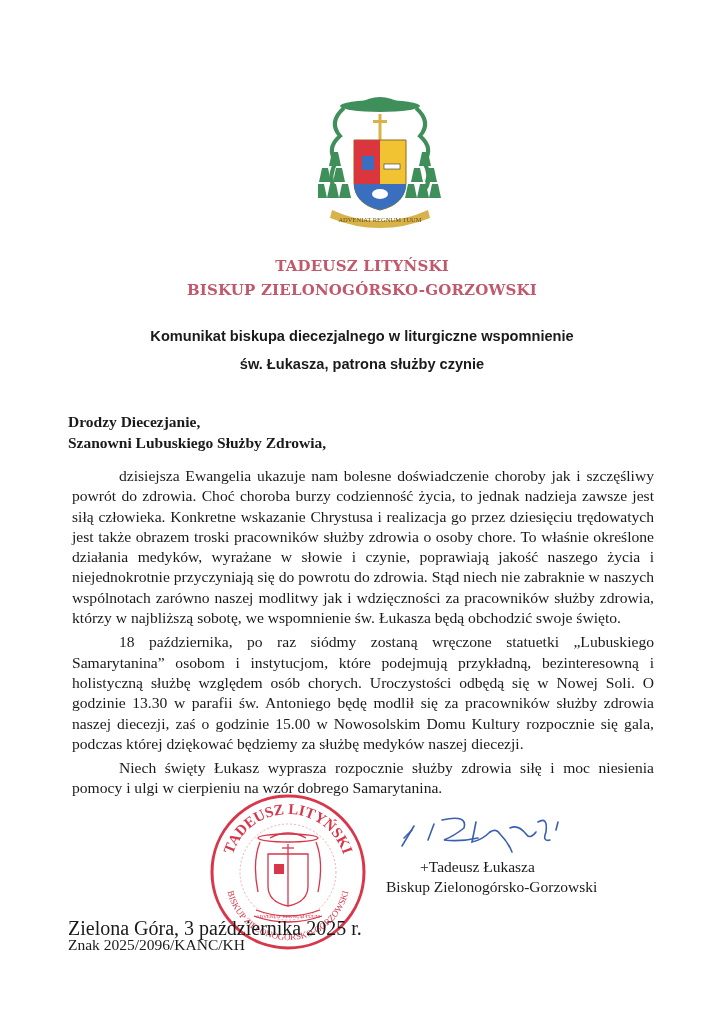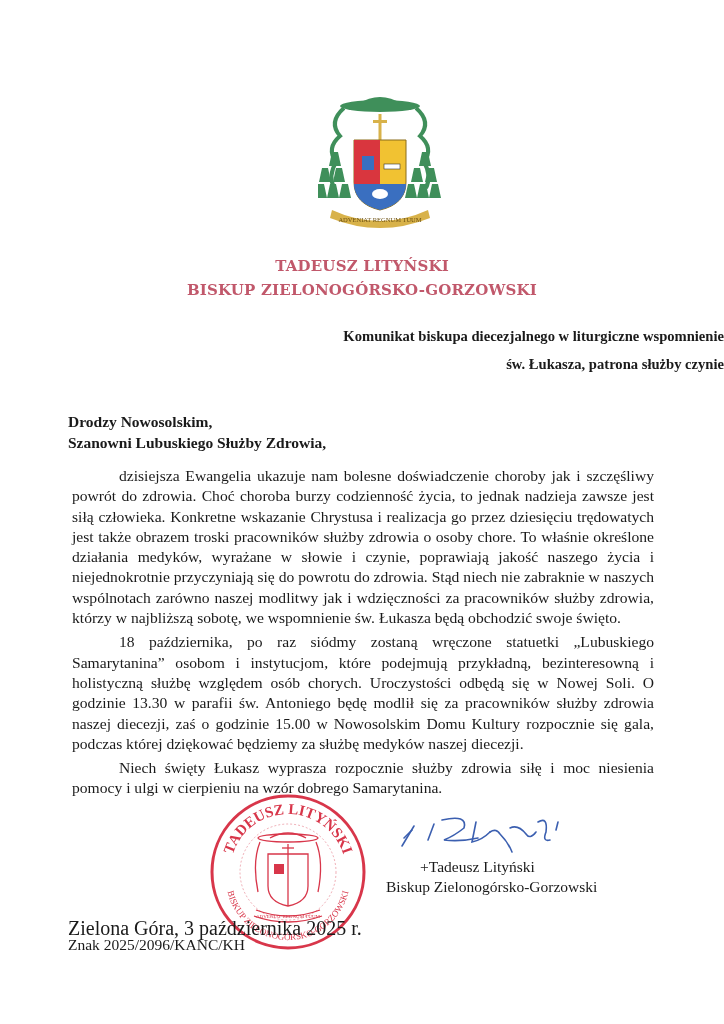--- a/index.html
+++ b/index.html
@@ -5,21 +5,21 @@
   html, body { margin: 0; padding: 0; background: #ffffff; }
   body { width: 724px; height: 1024px; position: relative; overflow: hidden; font-family: "Liberation Serif", serif; color: #1a1a1a; }
   .page { position: absolute; left: 0; top: 0; width: 724px; height: 732px; }
 
   .coat { position: absolute; left: 318px; top: 92px; width: 124px; height: 140px; }
 
   .header-name { position: absolute; left: 0; width: 724px; text-align: center; color: #c1586b; font-family: "DejaVu Serif", serif; font-weight: bold; font-size: 15px; letter-spacing: 0.2px; }
   .hn1 { top: 257px; }
   .hn2 { top: 281px; }
 
-  .title { position: absolute; left: 0; width: 724px; text-align: right; font-family: Liberation Serif, serif; font-weight: bold; font-size: 14.6px; color: #1a1a1a; }
+  .title { position: absolute; left: 0; width: 724px; text-align: center; font-family: Liberation Sans, sans-serif; font-weight: bold; font-size: 14.6px; color: #1a1a1a; }
   .t1 { top: 328px; }
   .t2 { top: 356px; }
 
   .greeting { position: absolute; left: 68px; font-family: "Liberation Serif", serif; font-weight: bold; font-size: 15.5px; }
   .g1 { top: 413px; }
   .g2 { top: 434px; }
 
   .body-text { position: absolute; left: 68px; width: 590px; font-size: 15.6px; line-height: 20.3px; text-align: justify; }
   .body-text p { margin: 4px; text-indent: 47px; }
   .para1 { top: 462px; }
@@ -74,21 +74,21 @@
     <path d="M14 118 Q62 140 110 118 L112 126 Q62 146 12 126 Z" fill="#d8b24a"></path>
     <text x="62" y="130" font-size="6.5" text-anchor="middle" fill="#6b4f10" font-family="Liberation Serif, serif">ADVENIAT REGNUM TUUM</text>
   </svg>
 
   <div class="header-name hn1">TADEUSZ LITYŃSKI</div>
   <div class="header-name hn2">BISKUP ZIELONOGÓRSKO-GORZOWSKI</div>
 
   <div class="title t1">Komunikat biskupa diecezjalnego w liturgiczne wspomnienie</div>
   <div class="title t2">św. Łukasza, patrona służby czynie</div>
 
-  <div class="greeting g1">Drodzy Nowosolskim,</div>
+  <div class="greeting g1">Drodzy Diecezjanie,</div>
   <div class="greeting g2">Szanowni Lubuskiego Służby Zdrowia,</div>
 
   <div class="body-text para1">
     <p>dzisiejsza Ewangelia ukazuje nam bolesne doświadczenie choroby jak i szczęśliwy powrót do zdrowia. Choć choroba burzy codzienność życia, to jednak nadzieja zawsze jest siłą człowieka. Konkretne wskazanie Chrystusa i realizacja go przez dziesięciu trędowatych jest także obrazem troski pracowników służby zdrowia o osoby chore. To właśnie określone działania medyków, wyrażane w słowie i czynie, poprawiają jakość naszego życia i niejednokrotnie przyczyniają się do powrotu do zdrowia. Stąd niech nie zabraknie w naszych wspólnotach zarówno naszej modlitwy jak i wdzięczności za pracowników służby zdrowia, którzy w najbliższą sobotę, we wspomnienie św. Łukasza będą obchodzić swoje święto.</p>
     <p>18 października, po raz siódmy zostaną wręczone statuetki „Lubuskiego Samarytanina” osobom i instytucjom, które podejmują przykładną, bezinteresowną i holistyczną służbę względem osób chorych. Uroczystości odbędą się w Nowej Soli. O godzinie 13.30 w parafii św. Antoniego będę modlił się za pracowników służby zdrowia naszej diecezji, zaś o godzinie 15.00 w Nowosolskim Domu Kultury rozpocznie się gala, podczas której dziękować będziemy za służbę medyków naszej diecezji.</p>
     <p>Niech święty Łukasz wyprasza rozpocznie służby zdrowia siłę i moc niesienia pomocy i ulgi w cierpieniu na wzór dobrego Samarytanina.</p>
   </div>
 
   <svg class="stamp" viewBox="0 0 160 160">
     <defs>
@@ -126,18 +126,18 @@
       <path d="M30 28 L36 12"></path>
       <path d="M44 8 Q70 2 66 16 Q56 24 46 28 Q62 30 80 26"></path>
       <path d="M78 10 L74 30 Q84 28 92 20"></path>
       <path d="M92 20 Q98 16 102 22 Q110 30 114 40"></path>
       <path d="M112 16 Q120 12 128 22 Q132 28 138 20"></path>
       <path d="M140 10 Q150 4 148 20 Q144 30 152 28"></path>
       <path d="M160 10 L158 18"></path>
     </g>
   </svg>
 
-  <div class="sig-name">+Tadeusz Lityński</div>
+  <div class="sig-name">+Tadeusz Łukasza</div>
   <div class="sig-title">Biskup Zielonogórsko-Gorzowski</div>
 
   <div class="place-date">Zielona Góra,  3 października 2025 r.</div>
   <div class="ref">Znak 2025/2096/KANC/KH</div>
 </div>
 
 </body></html>

